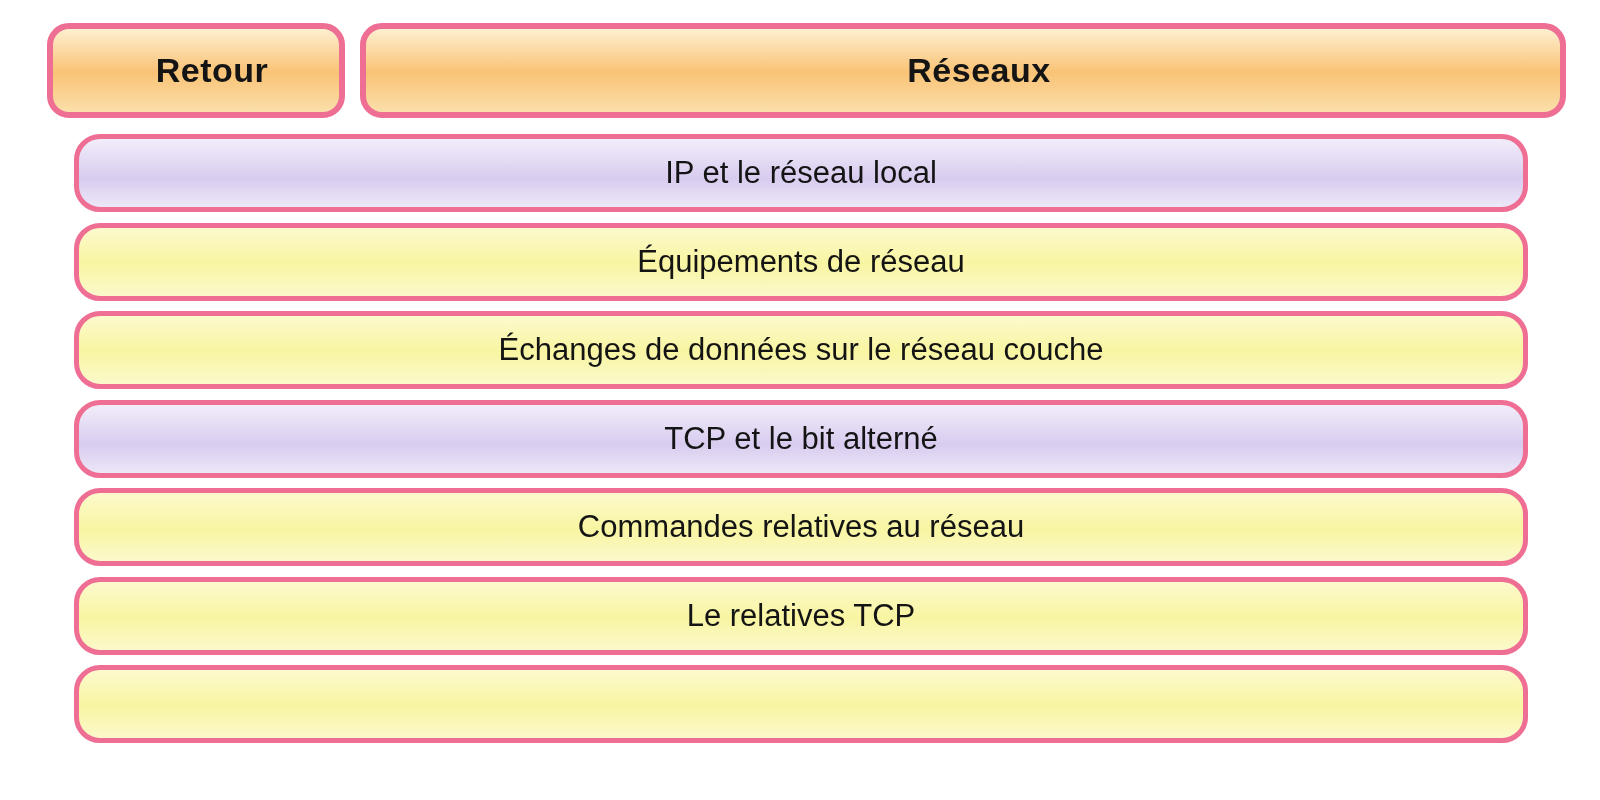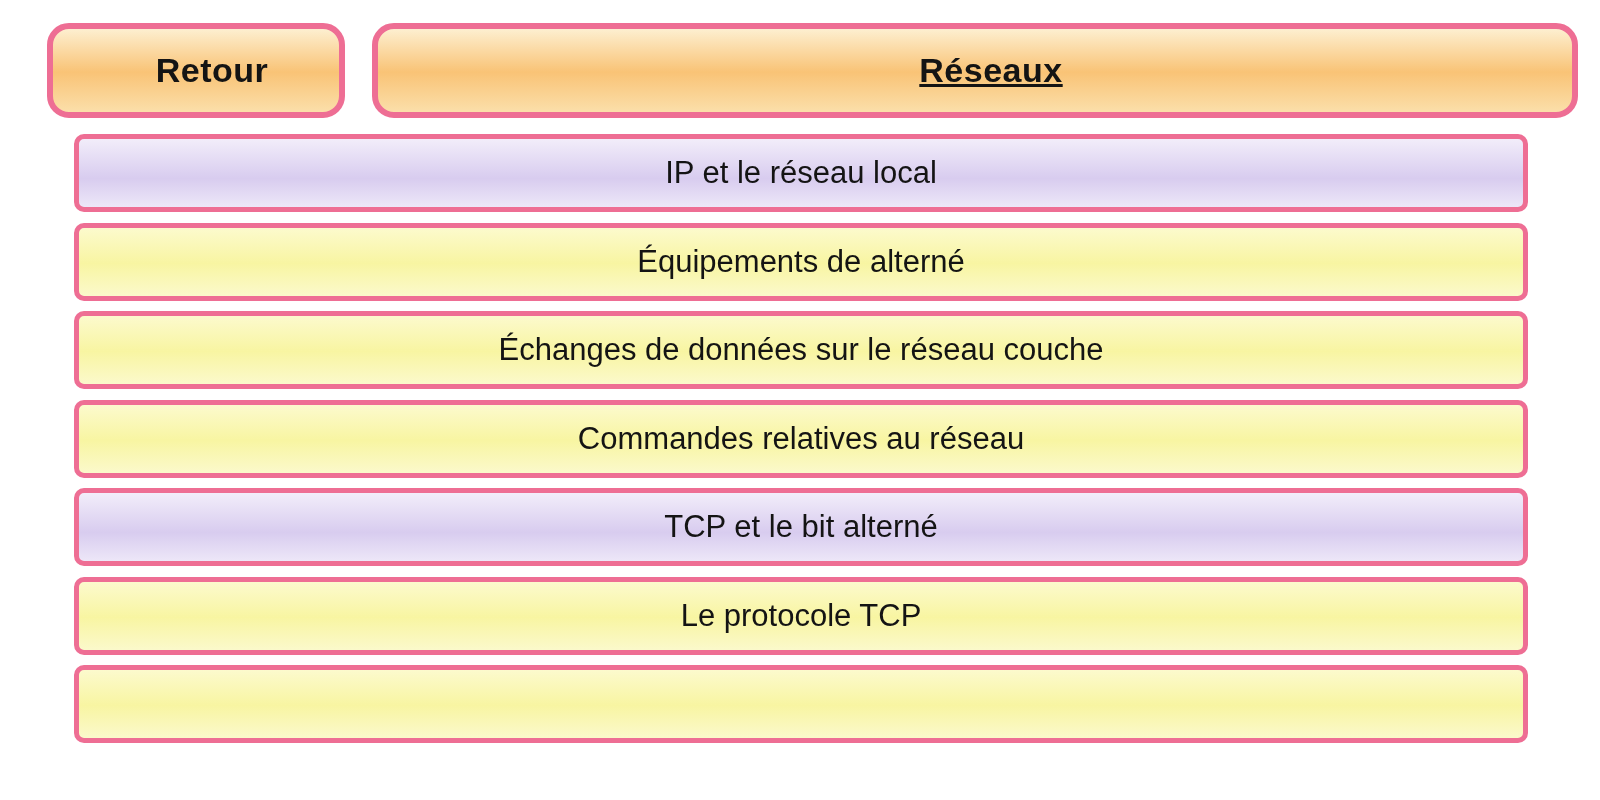--- a/index.html
+++ b/index.html
@@ -30,38 +30,38 @@
         var(--orange-bottom) 100%);
     display: flex;
     align-items: center;
     justify-content: center;
     font-size: 34px;
     font-weight: 700;
     letter-spacing: 0.5px;
     padding-left: 32px;
   }
   #btn-retour { left: 47px;  width: 298px; }
-  #bar-title  { left: 372px; width: 1206px; text-decoration: underline; }
+  #bar-title  { left: 360px; width: 1206px; }
 
   
   .menu {
     position: absolute;
     left: 74px;
     top: 134px;
     width: 1454px;
     display: flex;
     flex-direction: column;
     gap: 10.5px;
   }
   .menu-item {
     flex: none;
     box-sizing: border-box;
     height: 78px;
     border: 5px solid var(--accent, #ee6e94);
-    border-radius: 10px;
+    border-radius: 26px;
     display: flex;
     align-items: center;
     justify-content: center;
     font-size: 31px;
     font-weight: 400;
     cursor: pointer;
   }
   .menu-item.yellow {
     background: linear-gradient(180deg,
         var(--yellow-top) 0%,
@@ -90,21 +90,21 @@
 </style>
 </head>
 <body>
 
 <div class="header-btn" id="btn-retour">Retour</div>
 
 <div class="header-btn" id="bar-title">Réseaux</div>
 
 <div class="menu">
     <div class="menu-item purple">IP et le réseau local</div>
-    <div class="menu-item yellow">Équipements de alterné</div>
+    <div class="menu-item yellow">Équipements de réseau</div>
     <div class="menu-item yellow">Échanges de données sur le réseau couche</div>
+    <div class="menu-item purple">TCP et le bit alterné</div>
     <div class="menu-item yellow">Commandes relatives au réseau</div>
-    <div class="menu-item purple">TCP et le bit alterné</div>
-    <div class="menu-item yellow">Le protocole TCP</div>
+    <div class="menu-item yellow">Le relatives TCP</div>
     <div class="menu-item yellow"></div>
   </div>
 
 <div class="bottom-fade"></div>
 
 </body></html>

